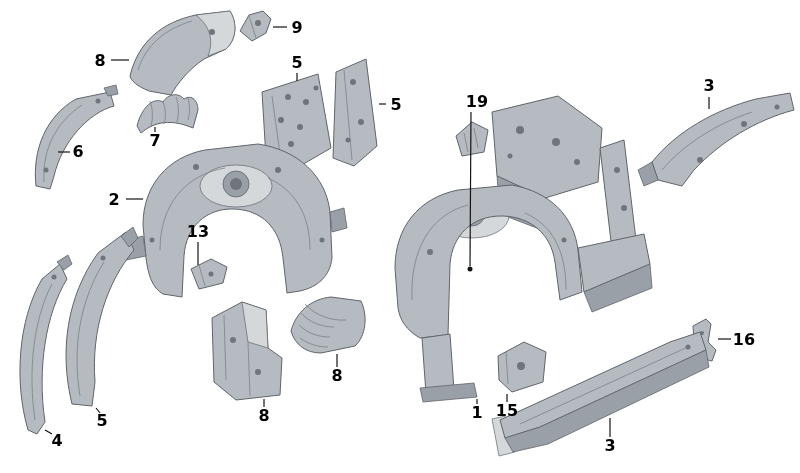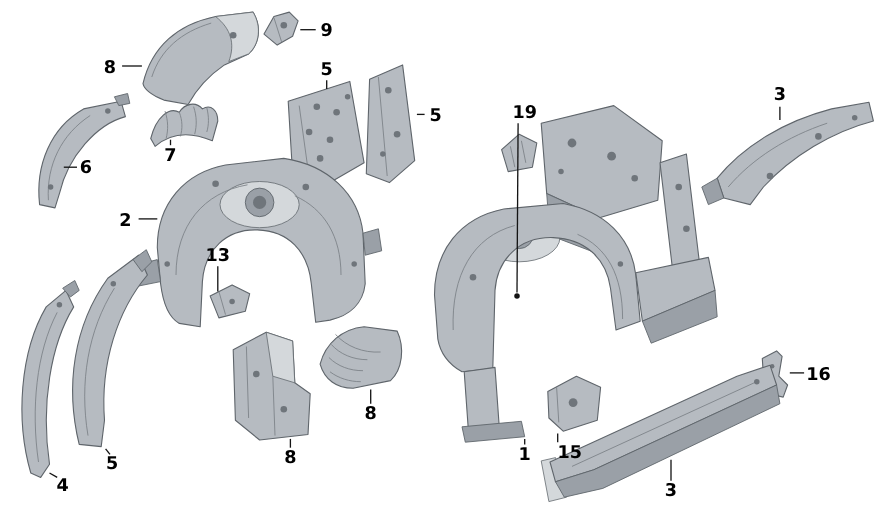--- a/index.html
+++ b/index.html
@@ -220,18 +220,18 @@
   <div class="callout" style="left:102px;top:421px">5</div>
   <div class="callout" style="left:78px;top:152px">6</div>
   <div class="callout" style="left:155px;top:141px">7</div>
   <div class="callout" style="left:100px;top:61px">8</div>
   <div class="callout" style="left:297px;top:28px">9</div>
   <div class="callout" style="left:264px;top:416px">8</div>
   <div class="callout" style="left:337px;top:376px">8</div>
   <div class="callout" style="left:297px;top:63px">5</div>
   <div class="callout" style="left:396px;top:105px">5</div>
   <div class="callout" style="left:709px;top:86px">3</div>
-  <div class="callout" style="left:518px;top:411px">15</div>
+  <div class="callout" style="left:507px;top:411px">15</div>
   <div class="callout" style="left:744px;top:340px">16</div>
   <div class="callout" style="left:198px;top:232px">13</div>
   <div class="callout" style="left:477px;top:102px">19</div>
 
 </div>
 
 </body></html>

